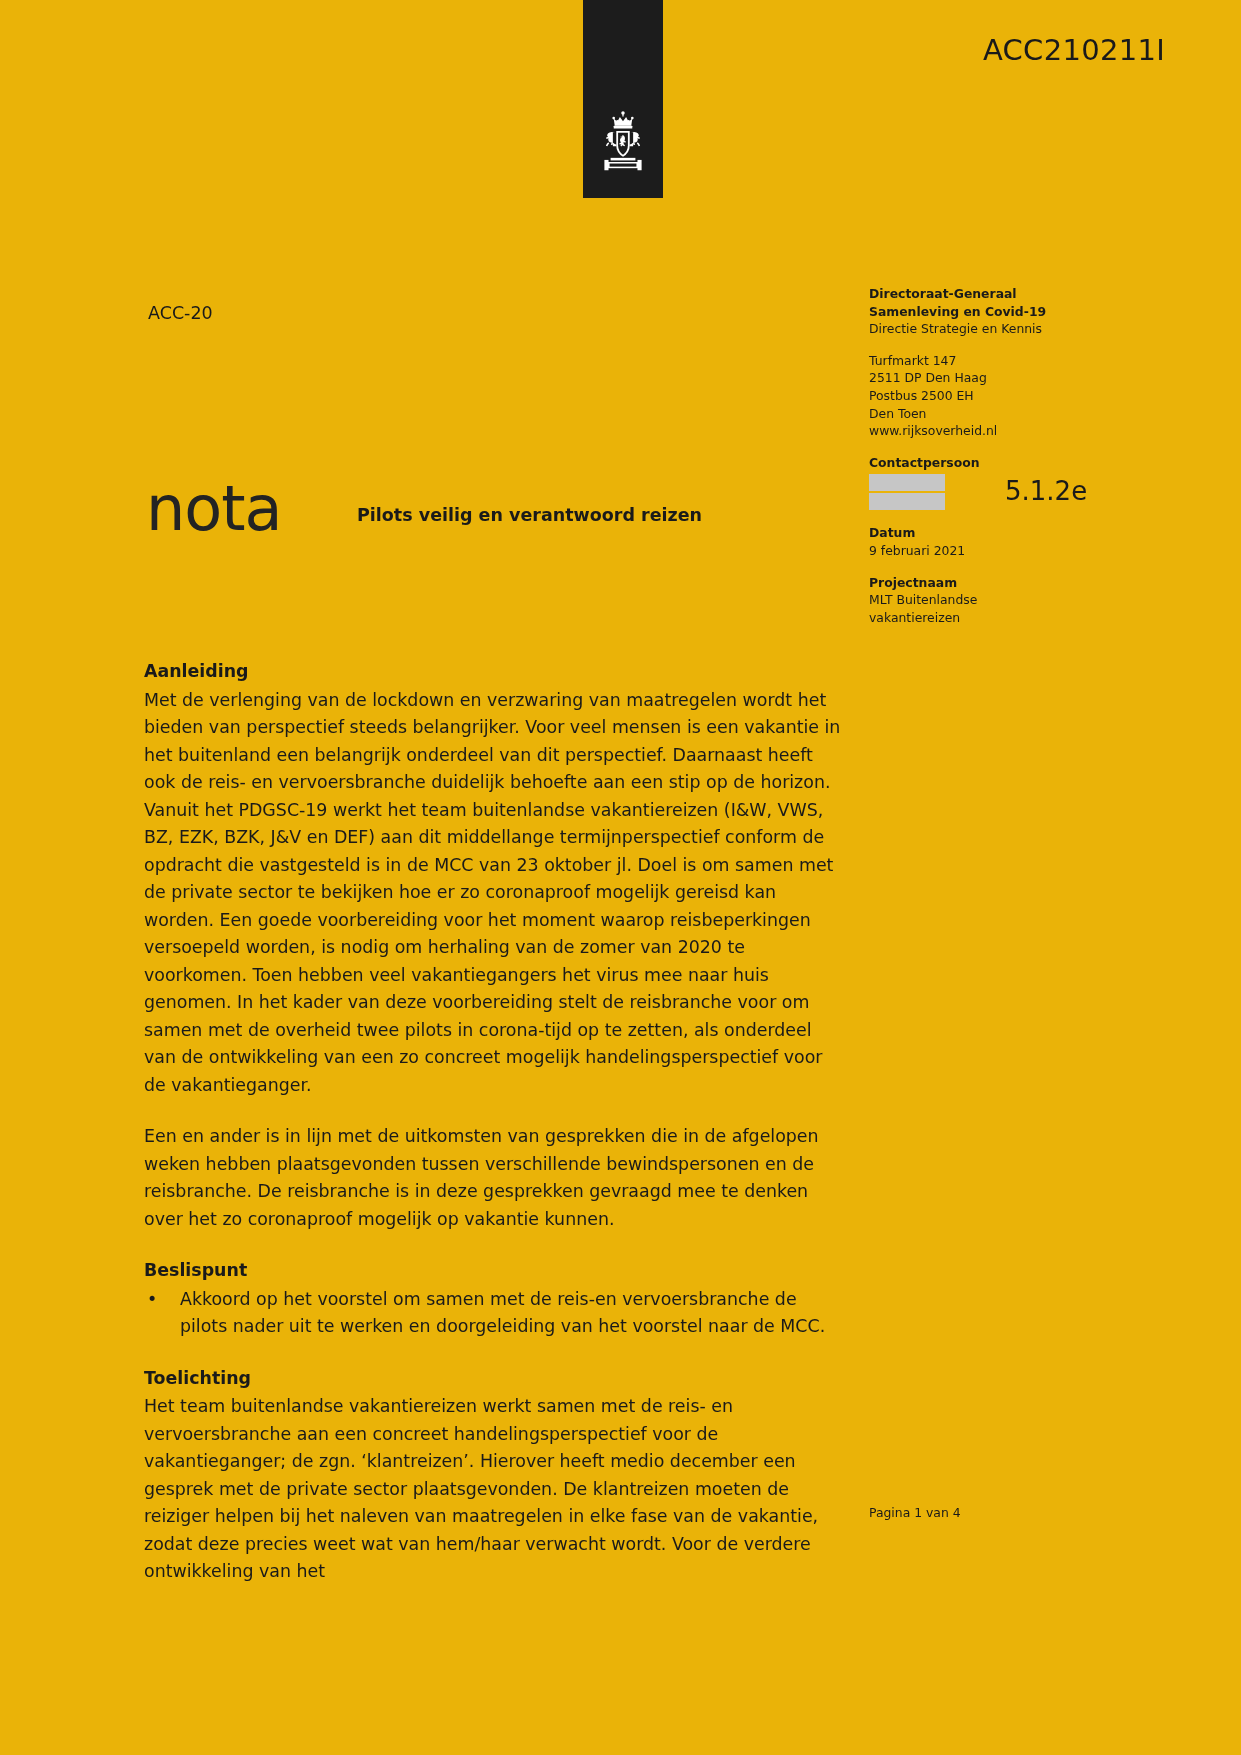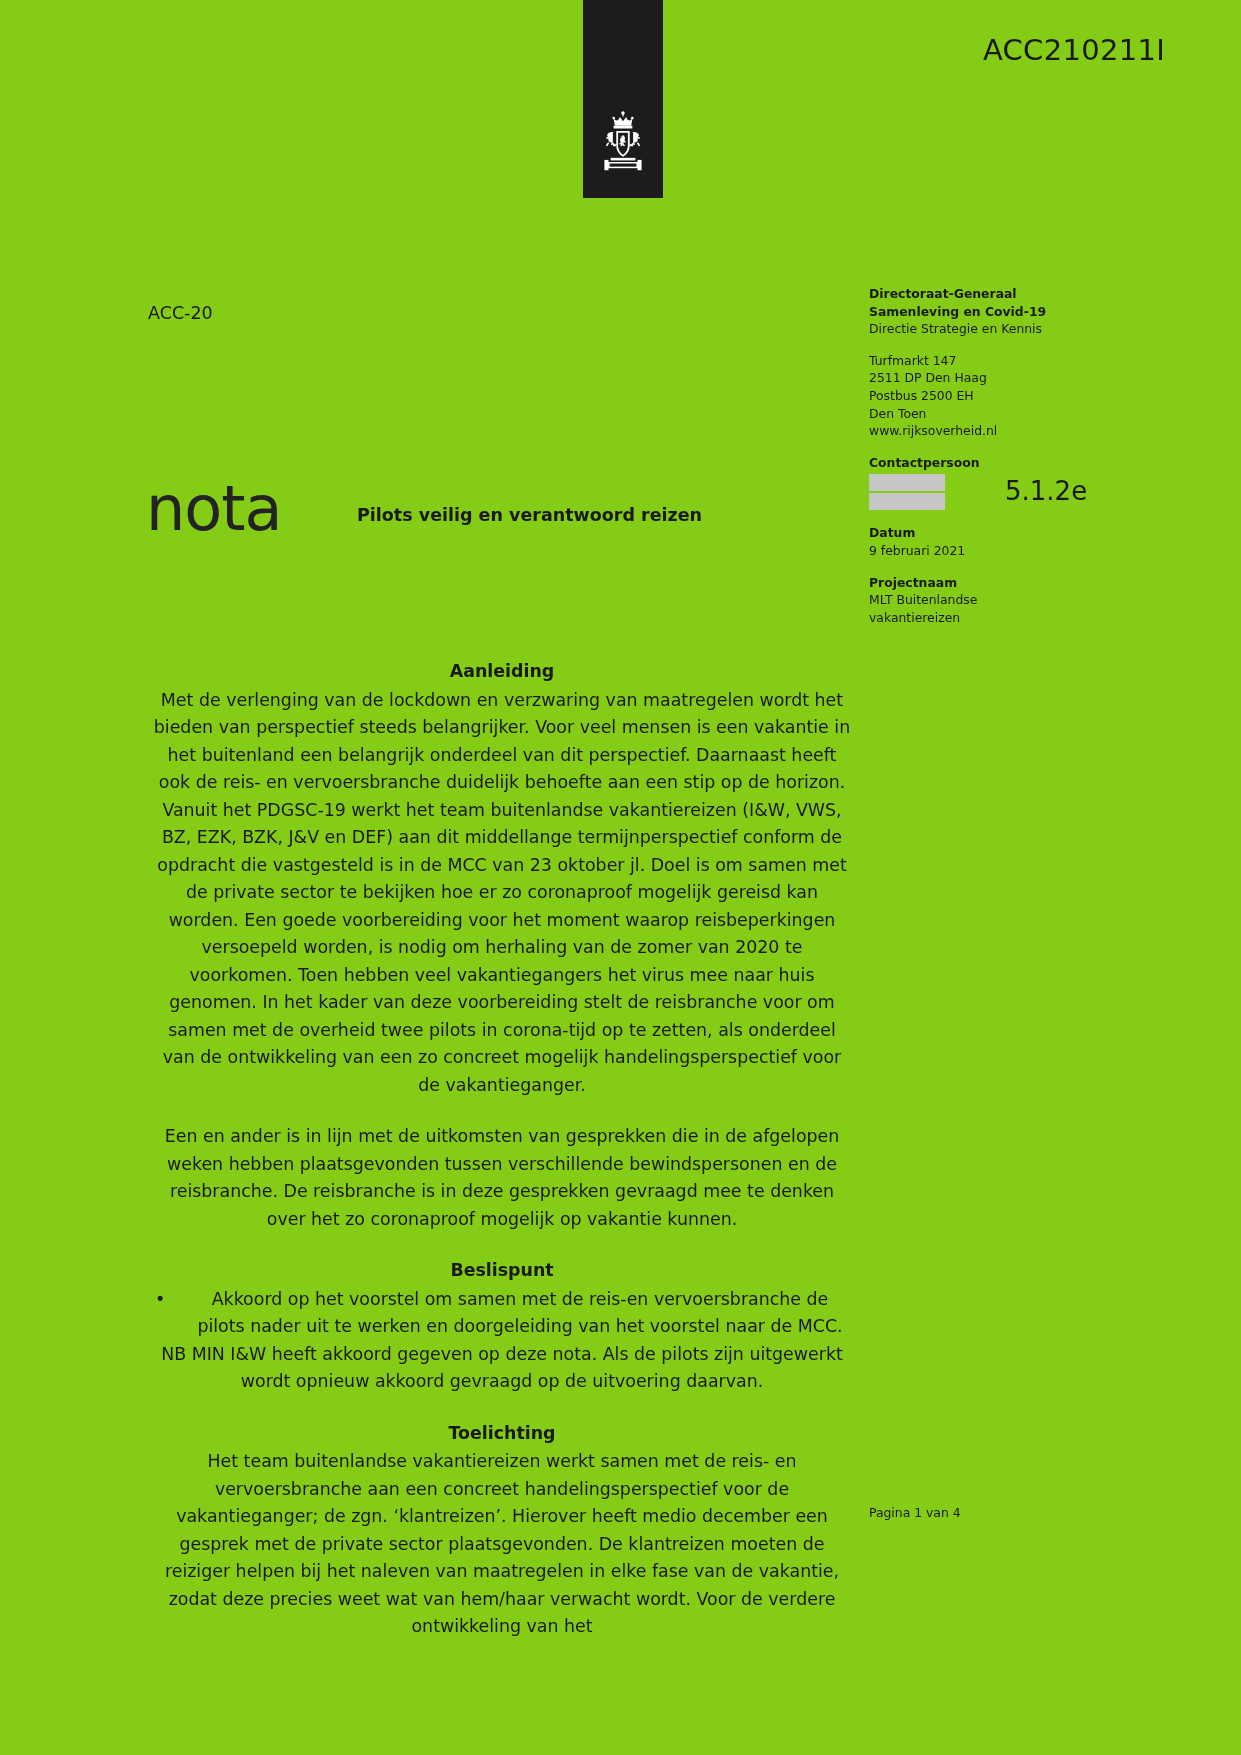--- a/index.html
+++ b/index.html
@@ -9,21 +9,21 @@
   }
   body {
     font-family: "DejaVu Sans", "Liberation Sans", sans-serif;
     color: #1a1a1a;
     -webkit-font-smoothing: antialiased;
   }
   .page {
     position: relative;
     width: 1241px;
     height: 1755px;
-    background: #84cc16;
+    background: #eab308;
     overflow: hidden;
   }
 
   
   .logo-band {
     position: absolute;
     left: 583px;
     top: 0;
     width: 80px;
     height: 198px;
@@ -101,27 +101,26 @@
     left: 136px;
     top: 188px;
     font-size: 26px;
     color: #1a1a1a;
     white-space: nowrap;
   }
 
   
   .body {
     position: absolute;
-    left: 152px;
+    left: 144px;
     top: 658px;
     width: 700px;
     font-size: 17.4px;
     line-height: 1.58;
     color: #1a1a1a;
-    text-align: center;
   }
   .body h2 {
     font-size: 17.4px;
     font-weight: 700;
     margin: 0 0 1px 0;
     line-height: 1.58;
   }
   .body p {
     margin: 0;
   }
@@ -247,21 +246,20 @@
 
     <div class="spacer"></div>
 
     <h2>Beslispunt</h2>
     <ul class="bullet-list">
       <li>
         <span class="dot">•</span>
         <span>Akkoord op het voorstel om samen met de reis-en vervoersbranche de pilots nader uit te werken en doorgeleiding van het voorstel naar de MCC.</span>
       </li>
     </ul>
-    <p>NB MIN I&amp;W heeft akkoord gegeven op deze nota. Als de pilots zijn uitgewerkt wordt opnieuw akkoord gevraagd op de uitvoering daarvan.</p>
 
     <div class="spacer"></div>
 
     <h2>Toelichting</h2>
     <p>Het team buitenlandse vakantiereizen werkt samen met de reis- en vervoersbranche aan een concreet handelingsperspectief voor de vakantieganger; de zgn. ‘klantreizen’. Hierover heeft medio december een gesprek met de private sector plaatsgevonden. De klantreizen moeten de reiziger helpen bij het naleven van maatregelen in elke fase van de vakantie, zodat deze precies weet wat van hem/haar verwacht wordt. Voor de verdere ontwikkeling van het</p>
 
   </div>
 
   <div class="footer">Pagina 1 van 4</div>
 

